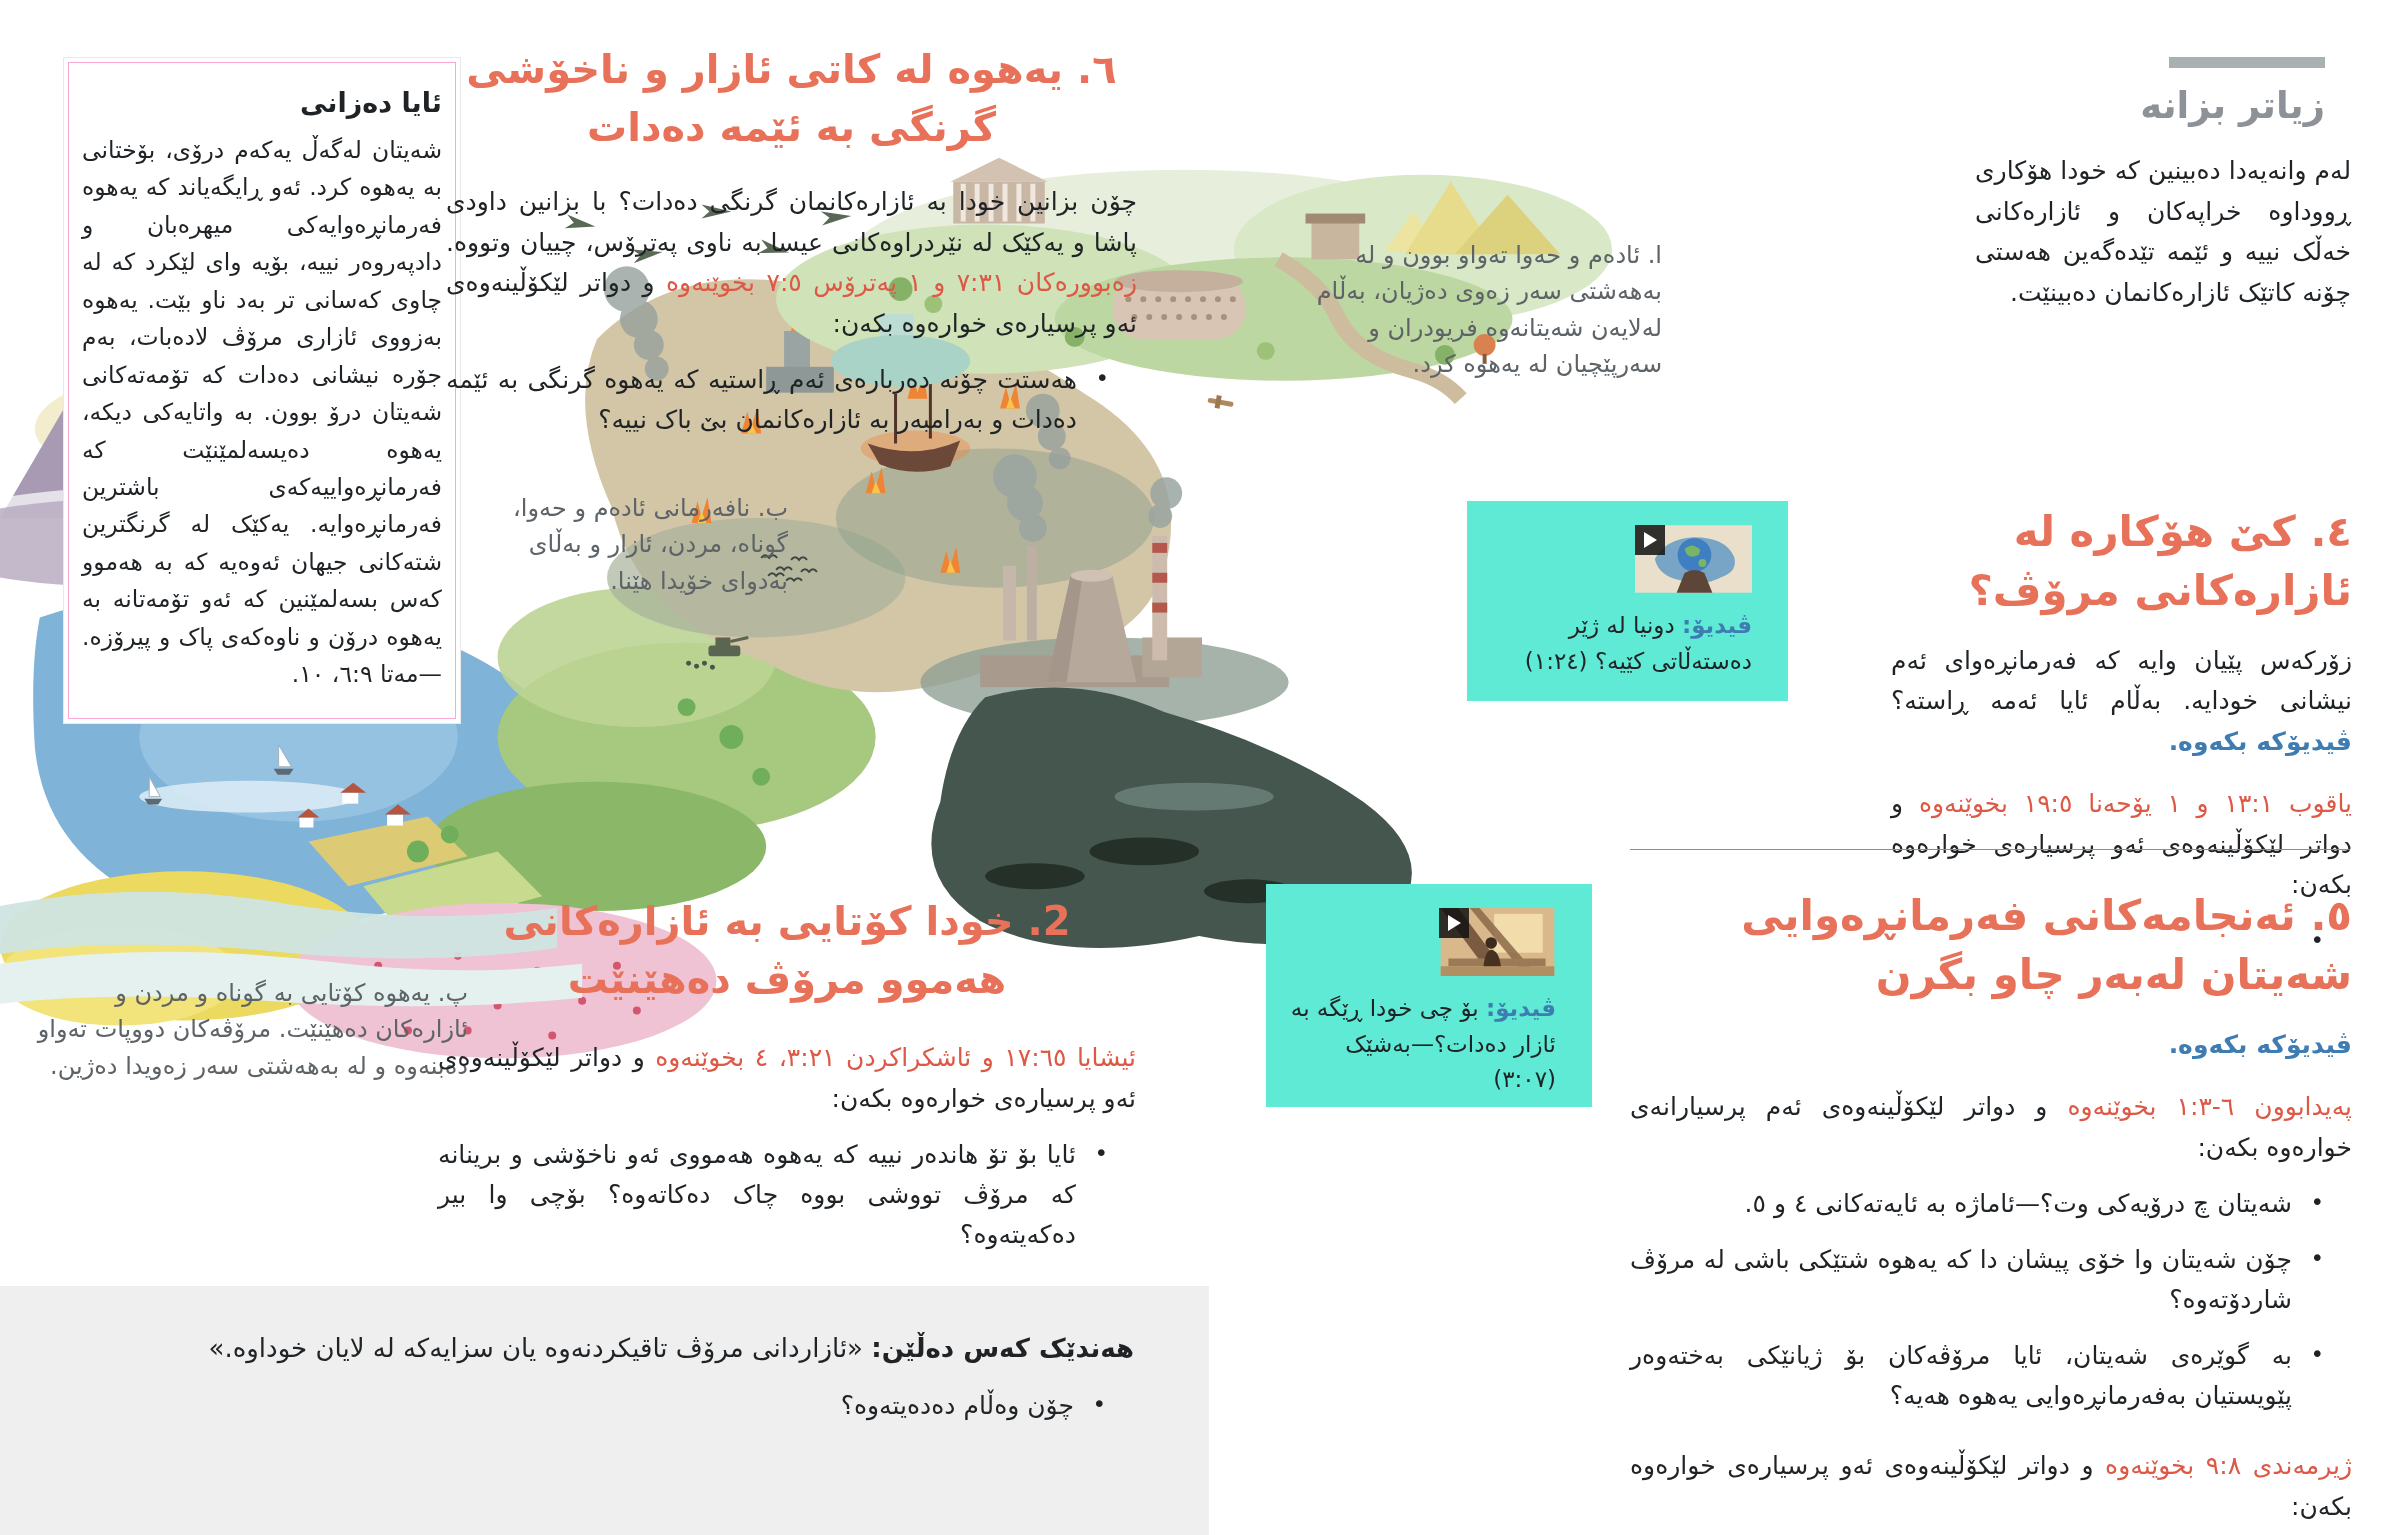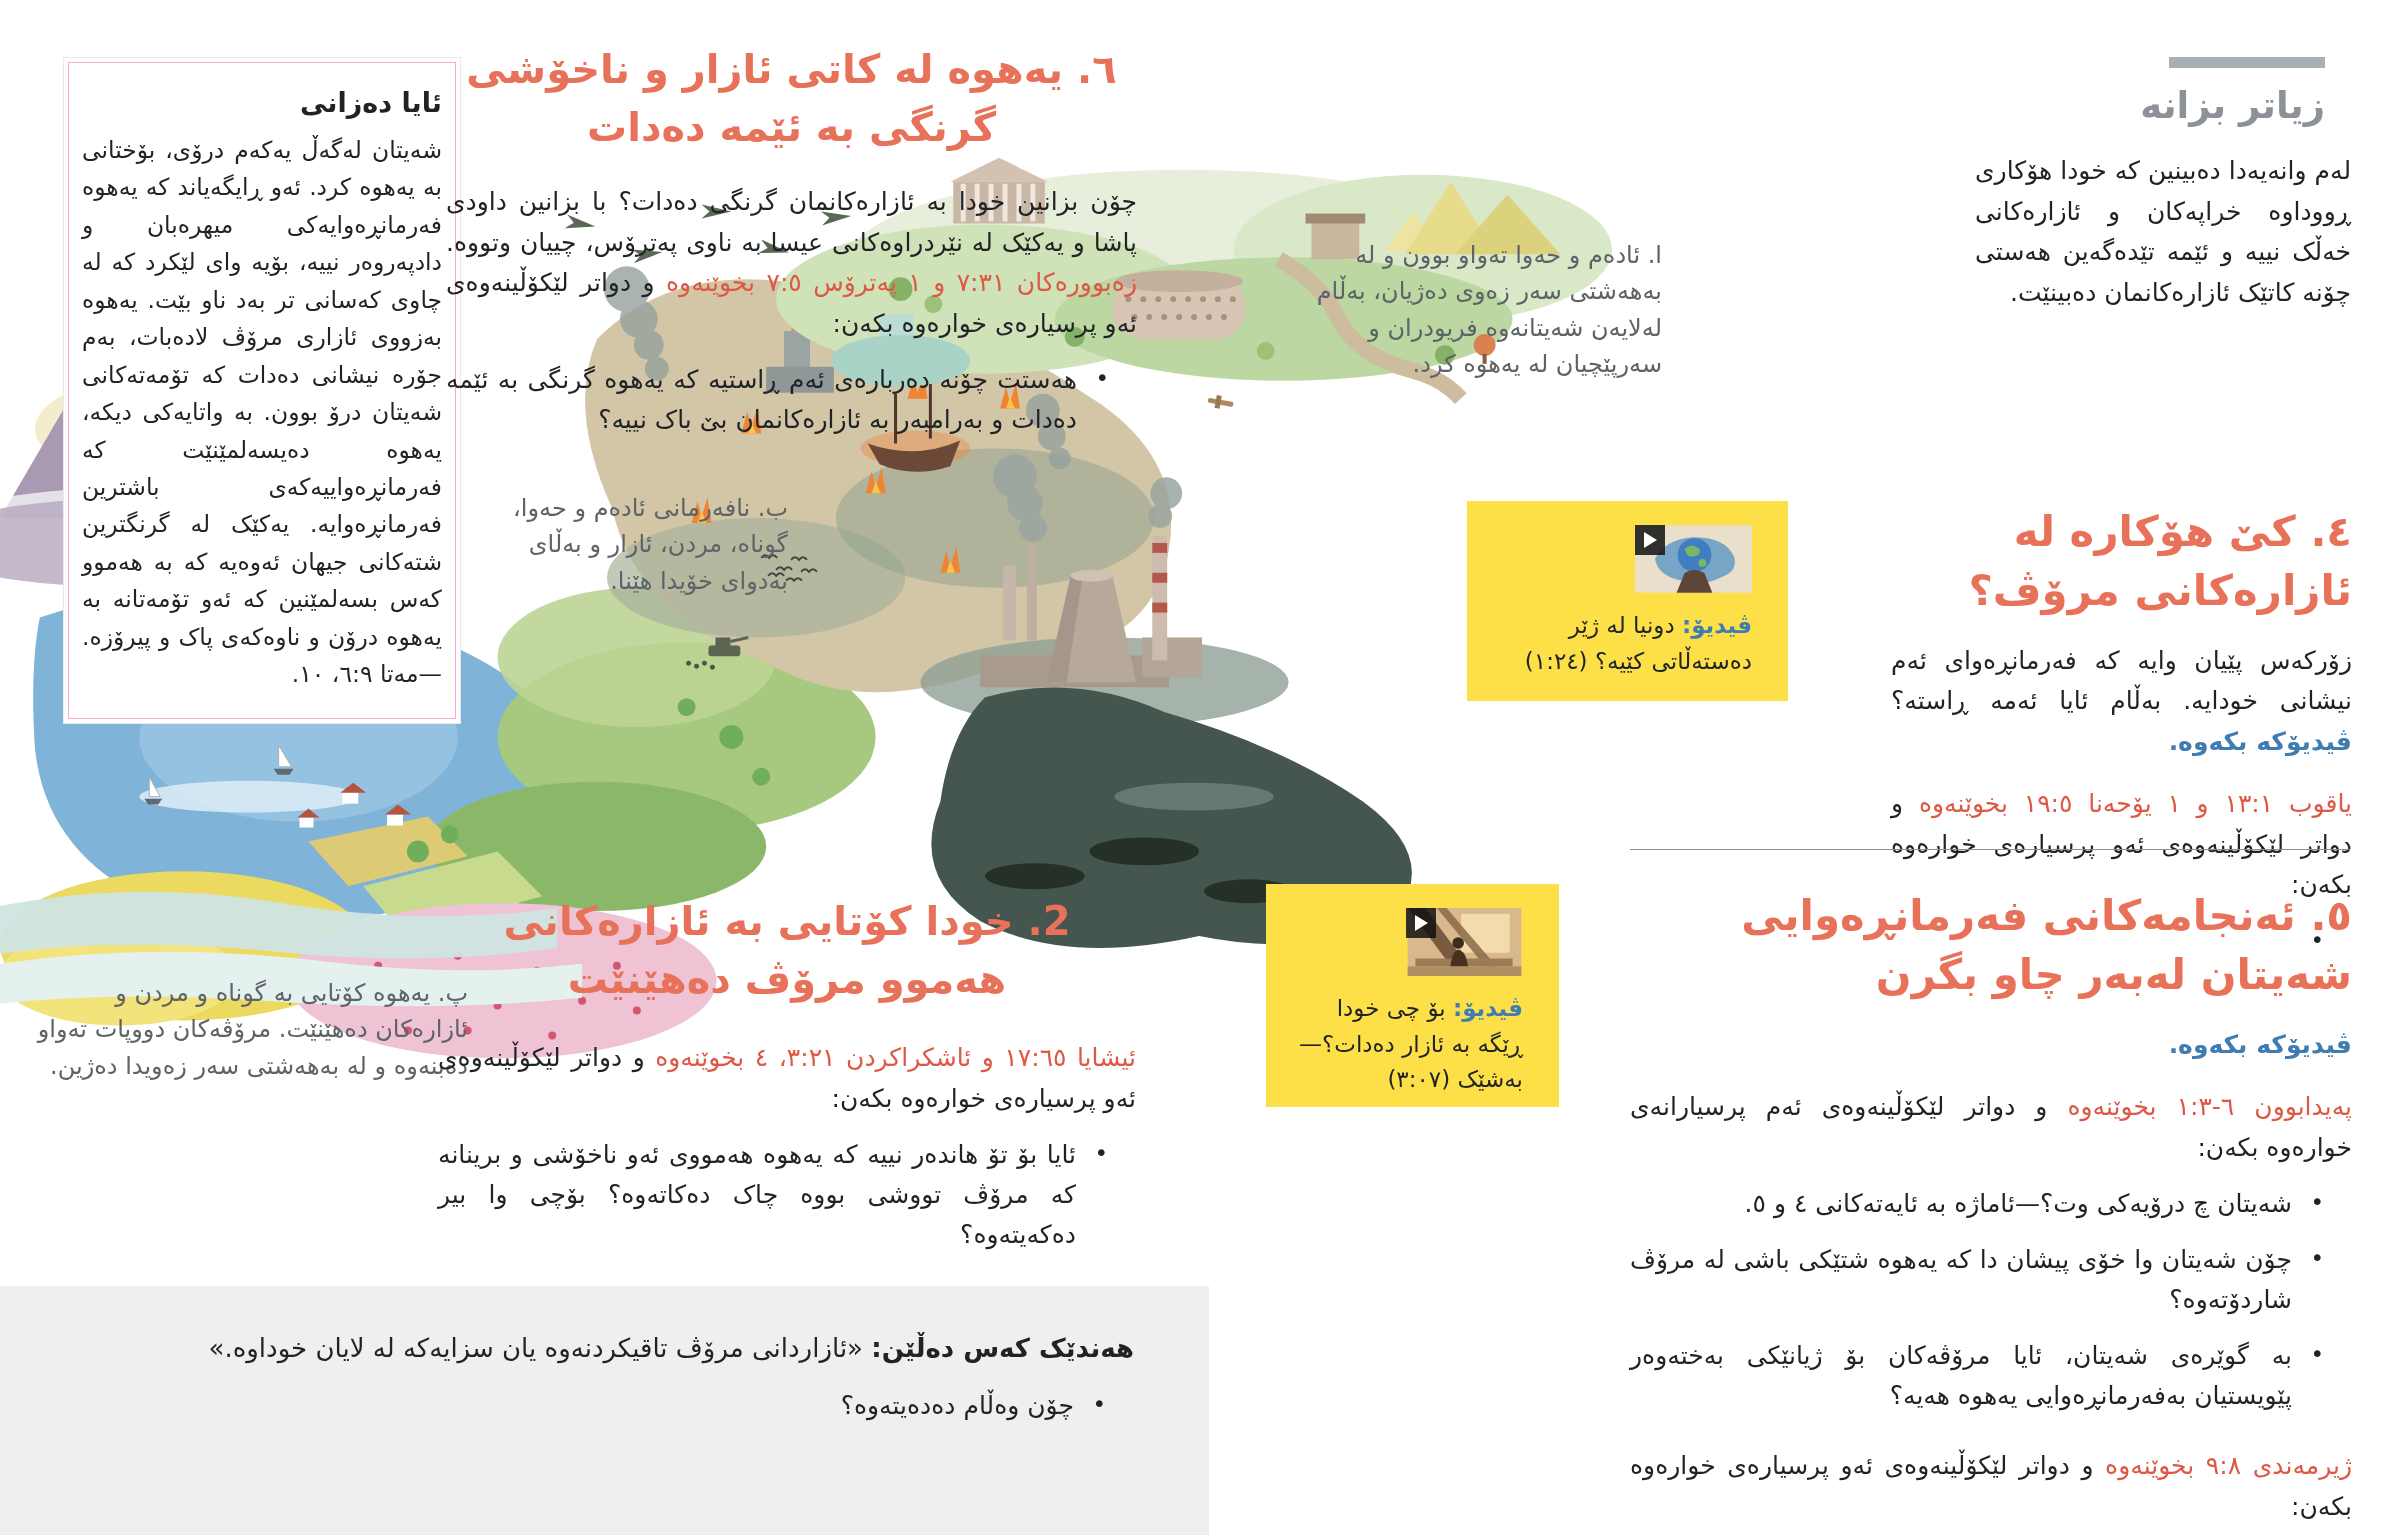--- a/index.html
+++ b/index.html
@@ -10,21 +10,21 @@
   .sec-head-lg{font-size:40px;font-weight:700;color:#e8715a;text-align:center;line-height:1.45}
   .sec-head{font-size:42px;font-weight:700;color:#e8715a;text-align:right;line-height:1.4}
   .body-txt{font-size:25px;line-height:1.62;text-align:justify}
   .ref{color:#dd5845}
   .link{color:#3e7cb1;font-weight:700;cursor:pointer}
   .cap{font-size:24px;line-height:1.52;color:#5d6367;}
   .bullets{margin-top:6px}
   .bullet{display:flex;margin-top:16px;padding-right:28px}
   .bullet .dot{flex:0 0 32px;font-size:23px;line-height:1.6}
   .bullet .btxt{flex:1;font-size:25px;line-height:1.6;text-align:justify}
-  .video-box{background:#fde047}
+  .video-box{background:#5eead4}
   .thumb{position:absolute;top:24px;right:36px;width:117px;height:68px}
   .thumb svg{display:block;width:100%;height:100%}
   .play{position:absolute;left:0;top:0;width:30px;height:30px;background:rgba(18,18,18,.85);
     display:flex;align-items:center;justify-content:center}
   .play::after{content:"";border-style:solid;border-width:8px 0 8px 13px;
     border-color:transparent transparent transparent #fff}
   .vcap{position:absolute;top:107px;right:36px;left:18px;font-size:23px;line-height:1.55;text-align:right}
   .vlabel{color:#3e7cb1;font-weight:700}
   #dyk{background:#fff;border:1px solid #f9a8d4;box-shadow:0 0 0 4px #fff,0 0 0 5px #e9e9e9;padding:24px 13px}
   #dyk .dyk-title{font-size:27px;font-weight:700;margin-bottom:14px;text-align:right}
@@ -349,21 +349,21 @@
     </div>
     <p class="body-txt mt30"><span class="ref">ژیرمەندی ٩:٨ بخوێنەوە</span><span> و دواتر لێکۆڵینەوەی ئەو پرسیارەی خوارەوە بکەن:</span></p>
     <div class="bullets">
       <div class="bullet">
         <span class="dot">•</span>
         <span class="btxt">لەو ماوەیە کە یەهوە فەرمانڕەوای ئەم جیهانە نەبوو، بارودۆخی مرۆڤەکان چۆن بوو؟</span>
       </div>
     </div>
   </div>
 
-  <div class="abs video-box" style="left:1266px;top:884px;width:293px;height:223px">
+  <div class="abs video-box" style="left:1266px;top:884px;width:326px;height:223px">
     <div class="thumb">
       <svg viewBox="0 0 117 70">
         <rect width="117" height="70" fill="#d9b88c"></rect>
         <rect x="55" y="6" width="50" height="40" fill="#f3dcab"></rect>
         <polygon points="0,0 18,0 70,70 52,70" fill="#7a5a40"></polygon>
         <polygon points="30,0 40,0 100,70 88,70" fill="#8a6848" opacity=".85"></polygon>
         <rect x="8" y="52" width="100" height="8" fill="#9c7a55"></rect>
         <circle cx="52" cy="36" r="6" fill="#3c2b1e"></circle>
         <path d="M44,60 Q46,44 52,43 Q60,44 62,60 Z" fill="#46321f"></path>
         <rect y="60" width="117" height="10" fill="#b08f63"></rect>

